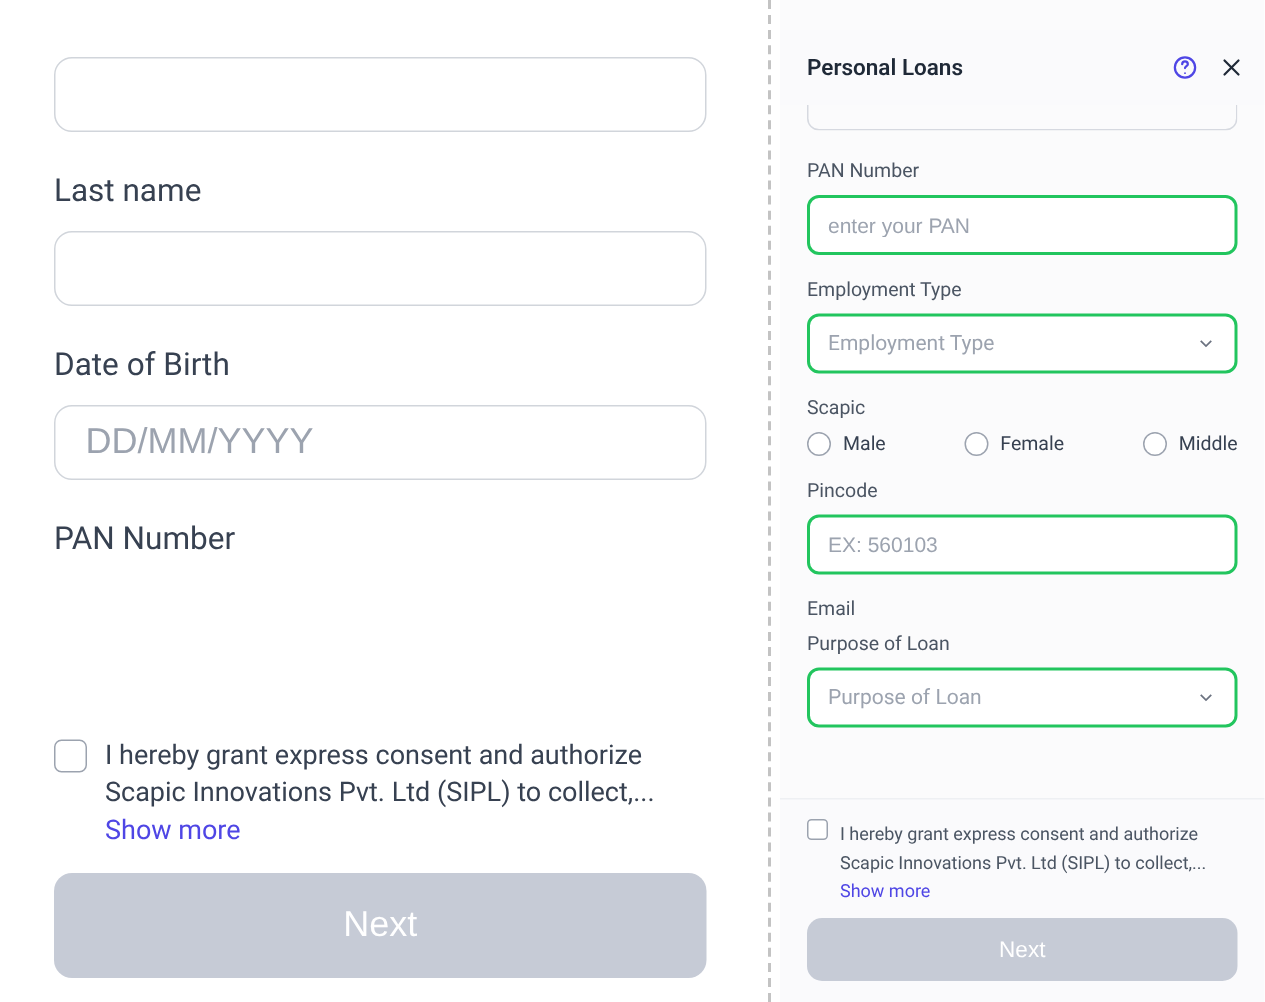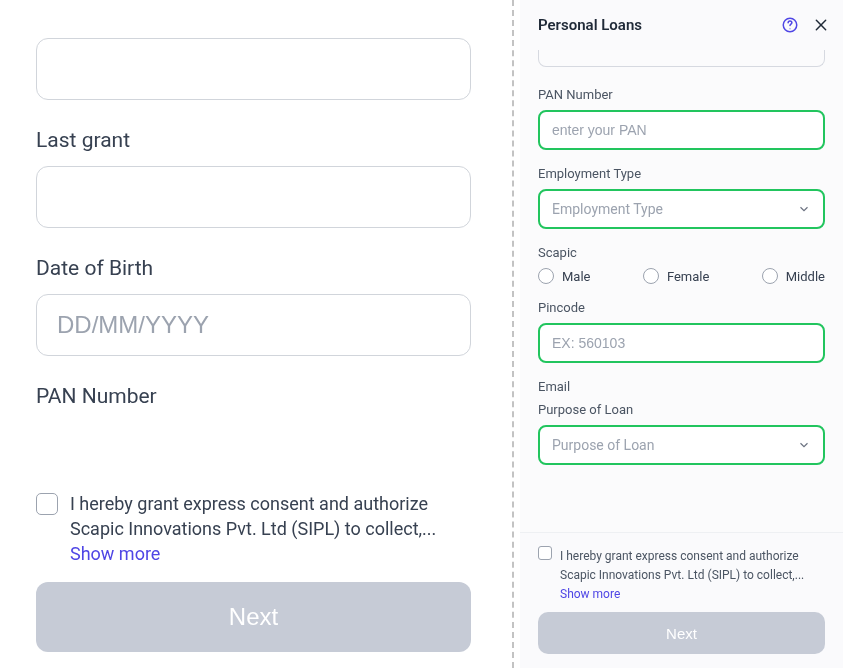--- a/index.html
+++ b/index.html
@@ -25,21 +25,21 @@
 
     .left-panel .lbl {
       font-size: 21px;
       color: #374151;
       margin-bottom: 14px;
       font-weight: 400;
     }
 
     .left-panel .big-input {
       width: 100%;
-      height: 62px;
+      height: 50px;
       border: 1px solid #d1d5db;
       border-radius: 12px;
       font-size: 24px;
       padding: 0 20px;
       color: #4c1d95;
       outline: none;
       margin-bottom: 28px;
     }
     .left-panel .big-input::placeholder {
       color: #9ca3af;
@@ -115,20 +115,21 @@
       background: #fbfbfc;
     }
 
     .right-header {
       height: 50px;
       display: flex;
       align-items: center;
       justify-content: space-between;
       padding: 0 14px 0 18px;
       background: #fafafc;
+      margin-top: 20px;
     }
     .right-title {
       font-size: 15px;
       font-weight: 600;
       color: #1f2937;
     }
     .hdr-icons {
       display: flex;
       align-items: center;
       gap: 14px;
@@ -253,21 +254,21 @@
       cursor: pointer;
     }
   </style>
 </head>
 <body>
 
 <div class="left-panel">
 
   <input class="big-input" type="text" style="">
 
-  <div class="lbl">Last grant</div>
+  <div class="lbl">Last name</div>
   <input class="big-input" type="text" style="">
 
   <div class="lbl">Date of Birth</div>
   <input class="big-input" type="text" placeholder="DD/MM/YYYY" style="">
 
   <div class="lbl" style="margin-bottom:0">PAN Number</div>
 
   <div class="left-bottom">
     <div class="consent-row">
       <div class="cb"></div>

